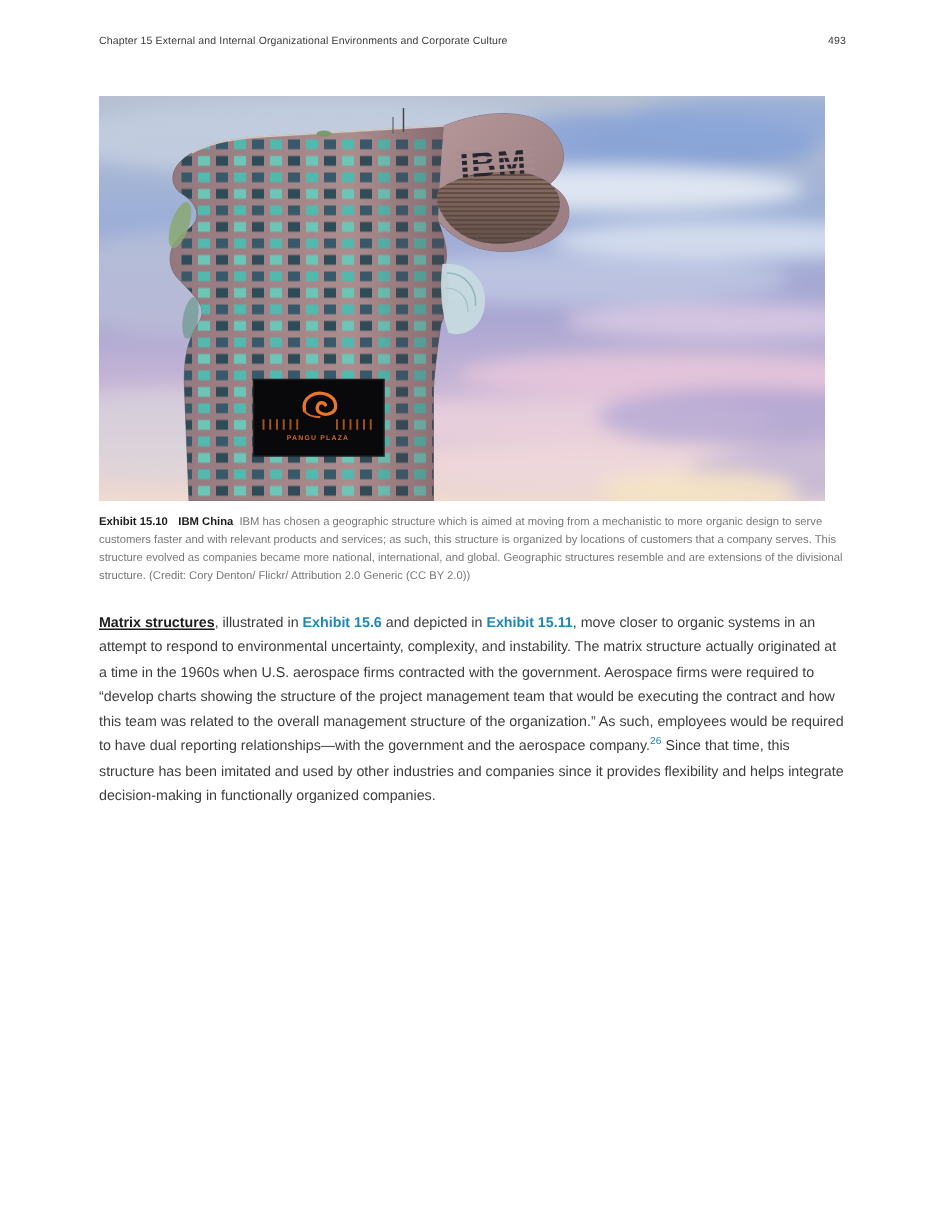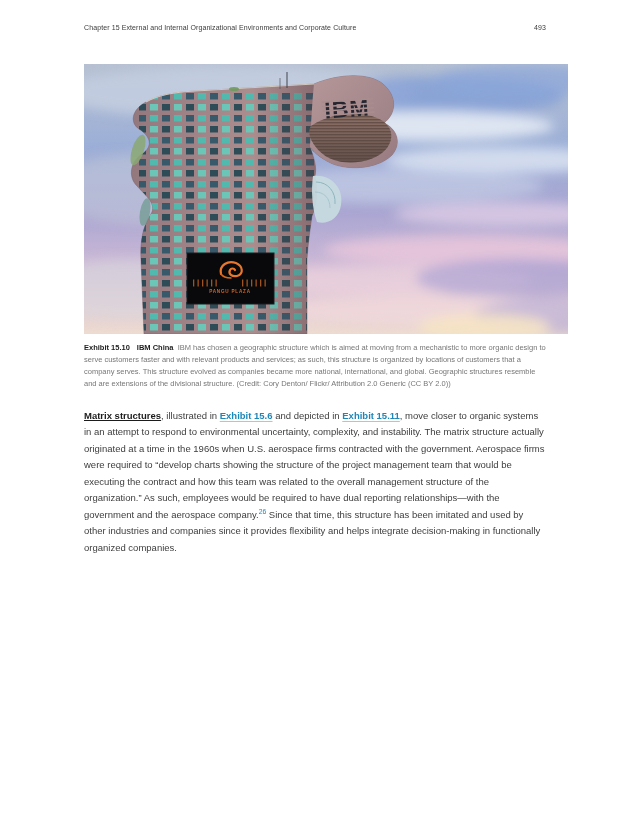--- a/index.html
+++ b/index.html
@@ -1,29 +1,29 @@
 <!DOCTYPE html>
 <html><head>
 <meta charset="utf-8">
 <style>
   html,body{margin:0;padding:0;background:#ffffff;}
   body{width:630px;height:815px;position:relative;overflow:hidden;
        font-family:"Liberation Sans",sans-serif;-webkit-font-smoothing:antialiased;}
-  .page{padding:0 84px;}
+  .page{padding:0 66px;}
   .page-header{display:flex;justify-content:space-between;align-items:baseline;
        padding-top:24px;font-size:7px;color:#3a3a3a;letter-spacing:.1px;}
   .figure{margin-top:33px;}
   .figure svg{display:block;}
   .caption{margin-top:8px;font-size:7.5px;line-height:1.62;color:#777777;}
   .caption .b{color:#1d1d1d;font-weight:bold;}
   .caption .lbl{margin-right:7px;}
   .caption .ttl{margin-right:2px;}
   .bodytext{margin-top:17px;font-size:9.5px;line-height:1.74;color:#3d3d3d;}
   .lead{font-weight:bold;color:#1c1c1c;text-decoration:underline;}
-  a.xref{color:#1d87ba;font-weight:bold;text-decoration:underline;
+  a.xref{color:#1d87ba;font-weight:bold;
        text-decoration-color:#9dcbe3;text-underline-offset:2px;cursor:pointer;text-align:center;}
   sup.fn{color:#1d87ba;font-size:6.8px;line-height:0;vertical-align:super;cursor:pointer;}
 </style>
 </head>
 <body>
 
 <div class="page">
 
   <div class="page-header">
     <span>Chapter 15 External and Internal Organizational Environments and Corporate Culture</span>

